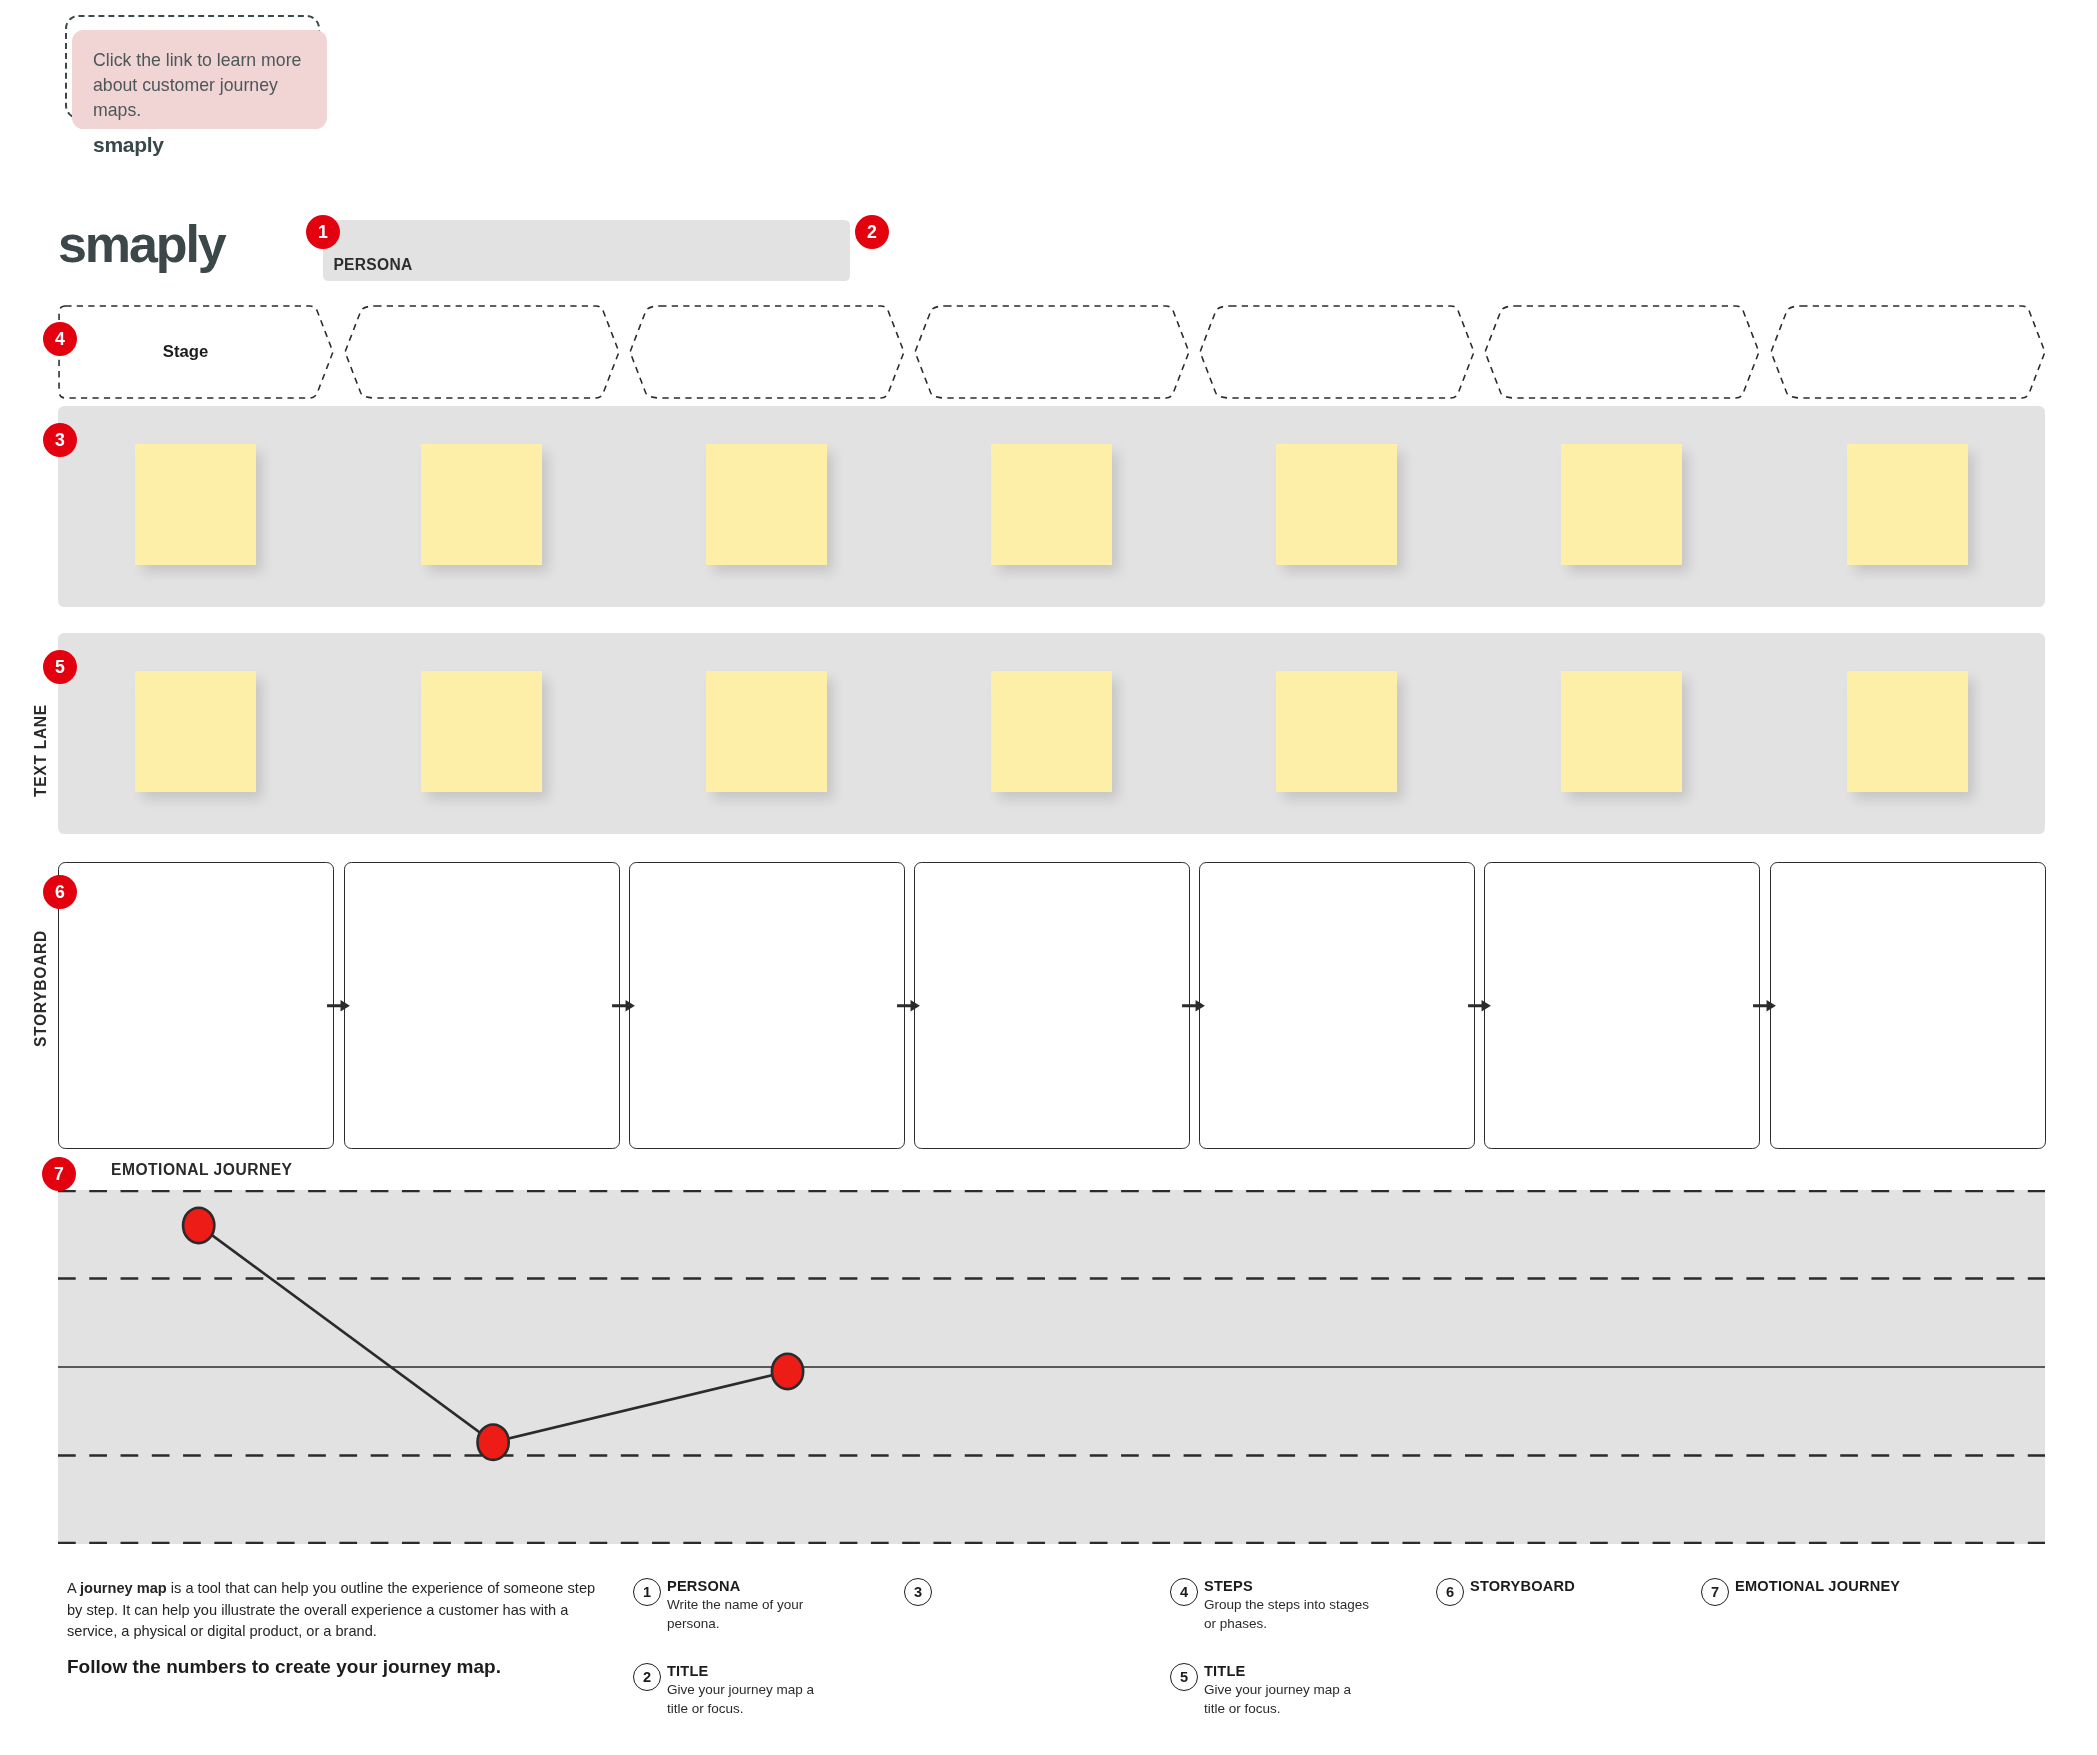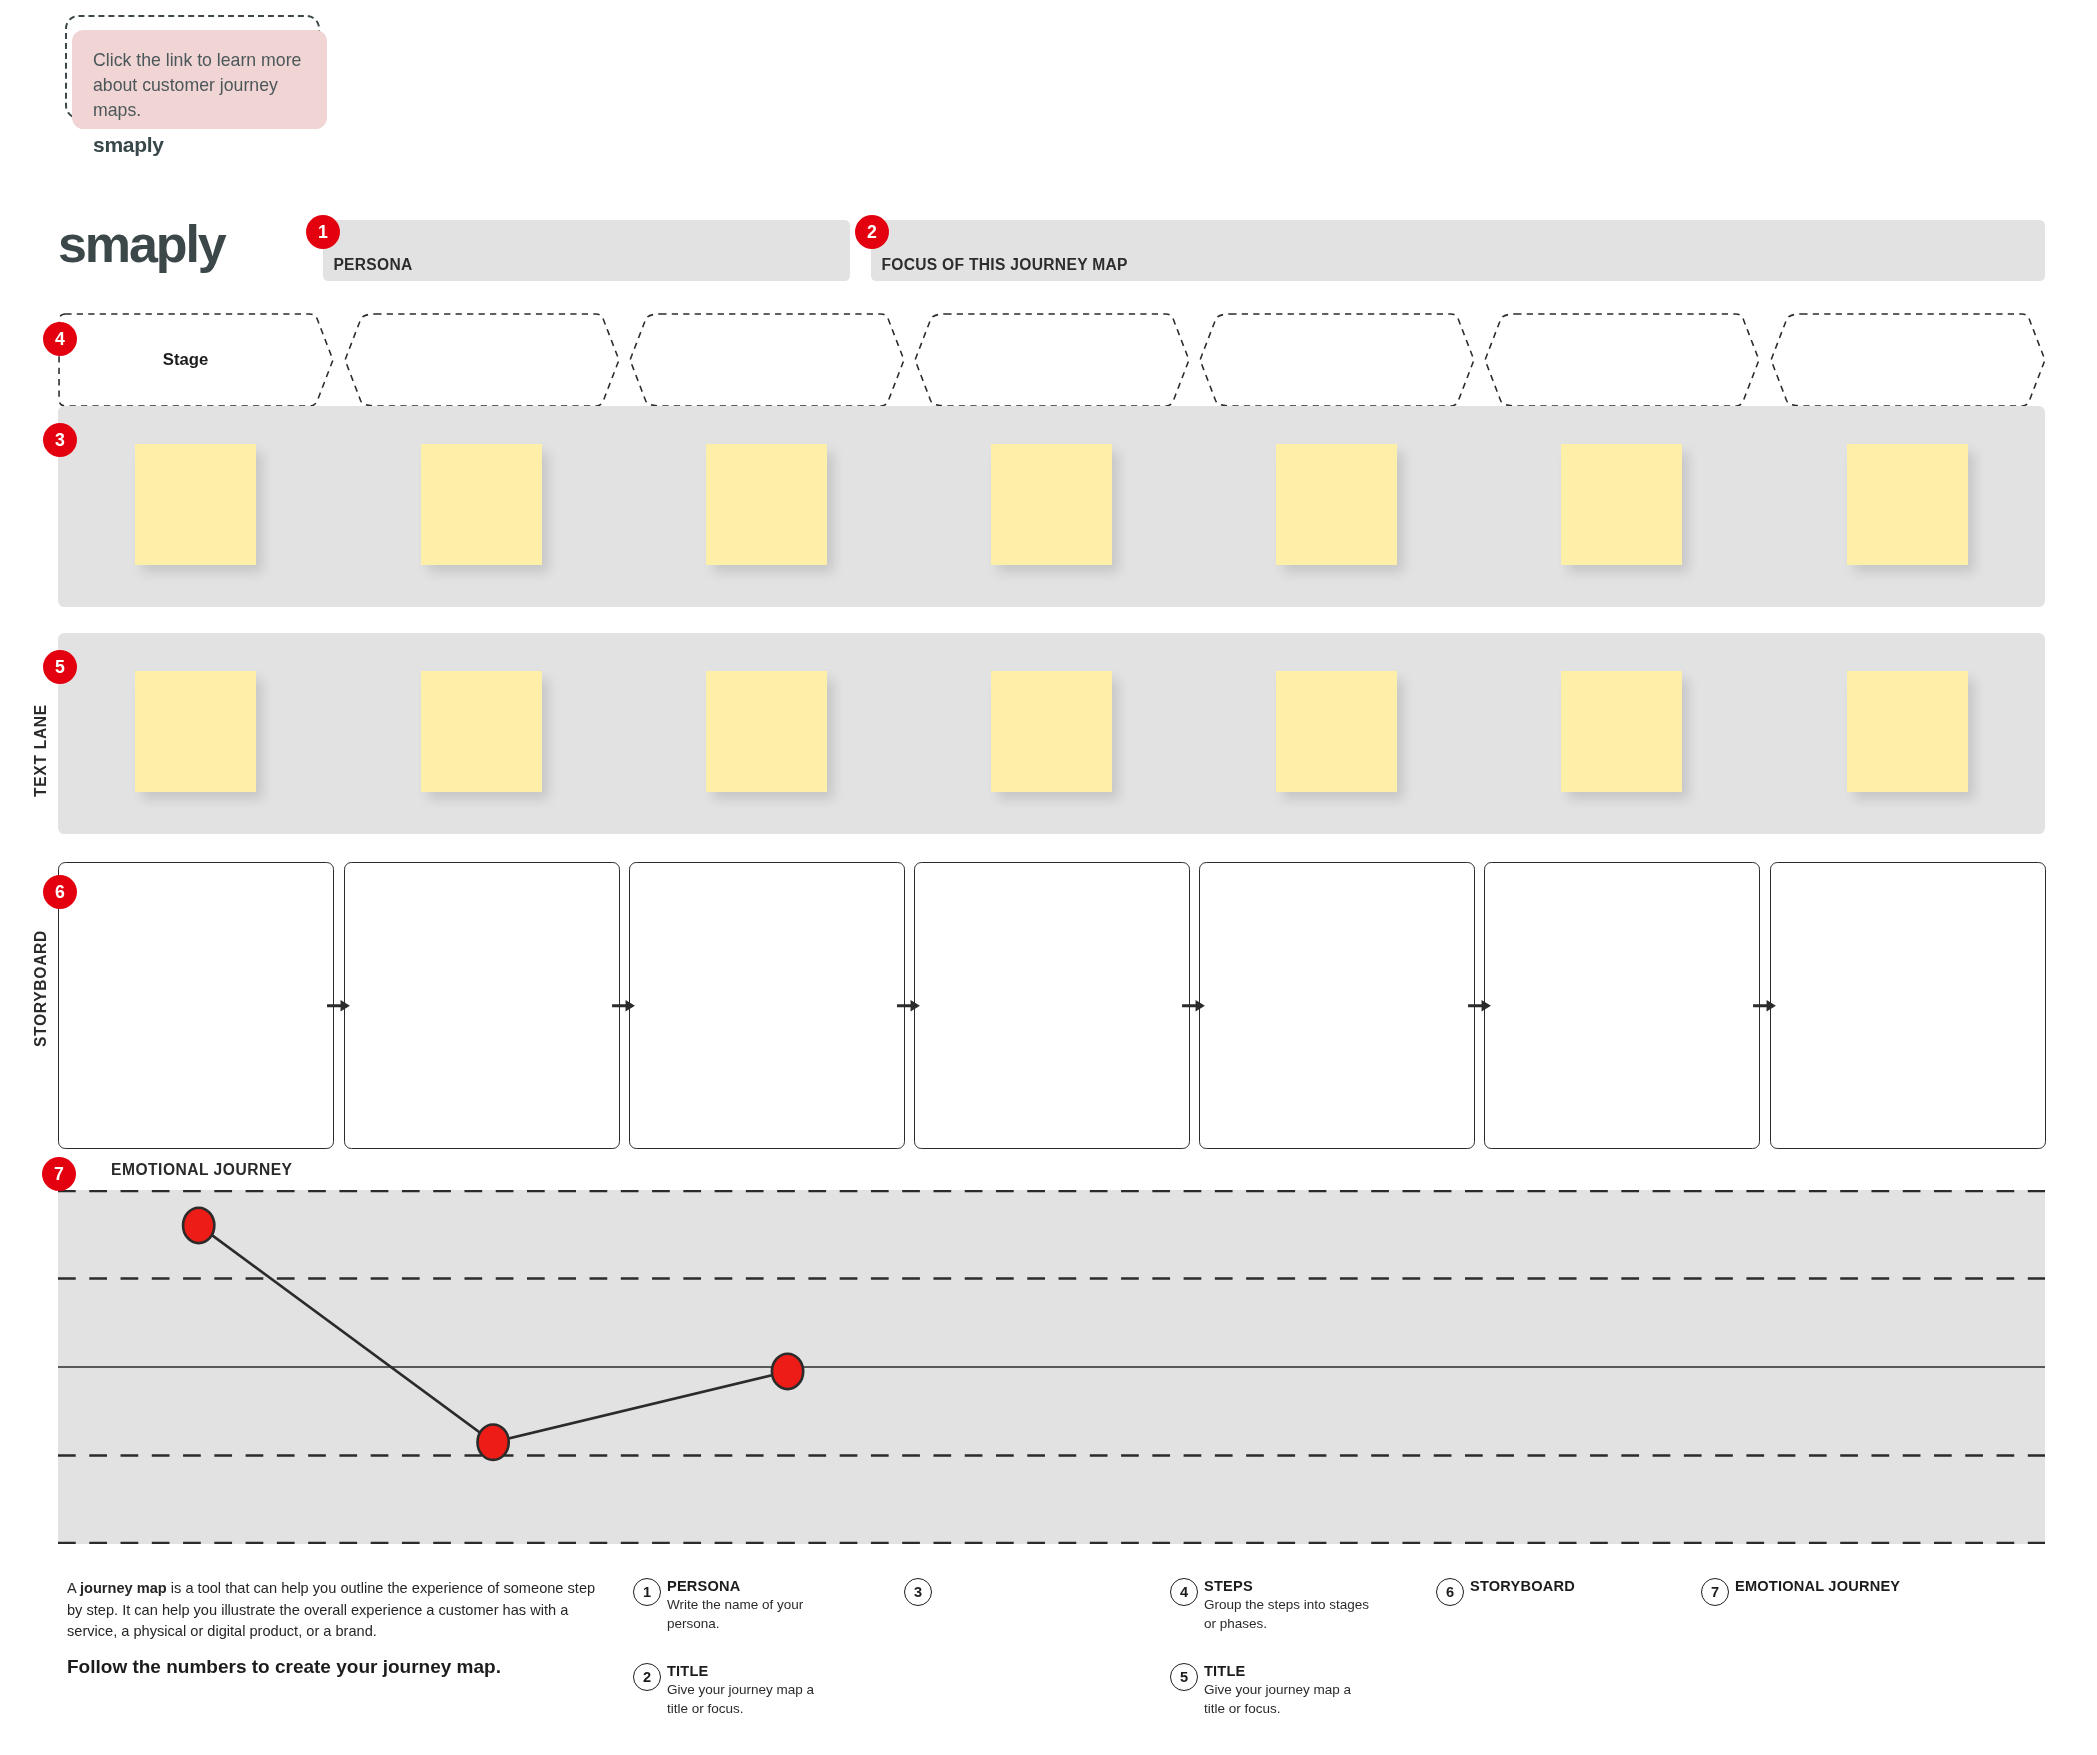--- a/index.html
+++ b/index.html
@@ -55,21 +55,21 @@
   .badge {
     position: absolute; width: 34px; height: 34px; border-radius: 50%;
     background: #e3000f; color: #fff;
     font-size: 17.7px; font-weight: bold;
     display: flex; align-items: center; justify-content: center;
     z-index: 40;
   }
 
   
   .stage-row { position: absolute; left: 0; top: 297px; width: 2097px; height: 94px; }
-  .stage-cell { position: absolute; top: 16px; height: 94px; }
+  .stage-cell { position: absolute; top: 8px; height: 94px; }
   .stage-cell svg { position: absolute; inset: 0; width: 100%; height: 100%; overflow: visible; }
   .stage-label {
     position: absolute; inset: 0;
     display: flex; align-items: center; justify-content: center;
     font-size: 16.7px; font-weight: bold; color: #1c1c1c;
     padding-right: 21px;
   }
 
   
   .lane {
@@ -144,23 +144,20 @@
     <div class="callout-brand">smaply</div>
   </div>
 
   <div class="brand-logo">smaply</div>
 
   <div class="hdr-bar" id="hdr-persona">
     <div class="hdr-label">PERSONA</div>
   </div>
   <div class="badge" style="left:306px; top:215px;">1</div>
 
-  <div class="hdr-bar" id="hdr-focus">
-    <div class="hdr-label">FOCUS OF THIS JOURNEY MAP</div>
-  </div>
   <div class="badge" style="left:855px; top:215px;">2</div>
 
   <div class="stage-row" id="stage-row">
       <div class="stage-cell" style="left: 58px; width: 276px;">
         <svg viewBox="0 0 529.2857142857143 180" preserveAspectRatio="none">
           <path d="M 14 2 L 483.28571428571433 2 Q 493.28571428571433 2 497.28571428571433 12 L 527.2857142857143 90 L 497.28571428571433 168 Q 493.28571428571433 178 483.28571428571433 178 L 14 178 Q 2 178 2 164 L 2 16 Q 2 2 14 2" fill="#ffffff" stroke="#2b2b2b" stroke-width="3" stroke-dasharray="12 10"></path>
         </svg>
         <div class="stage-label">Stage</div>
       </div>
       <div class="stage-cell" style="left: 344px; width: 276px;">

